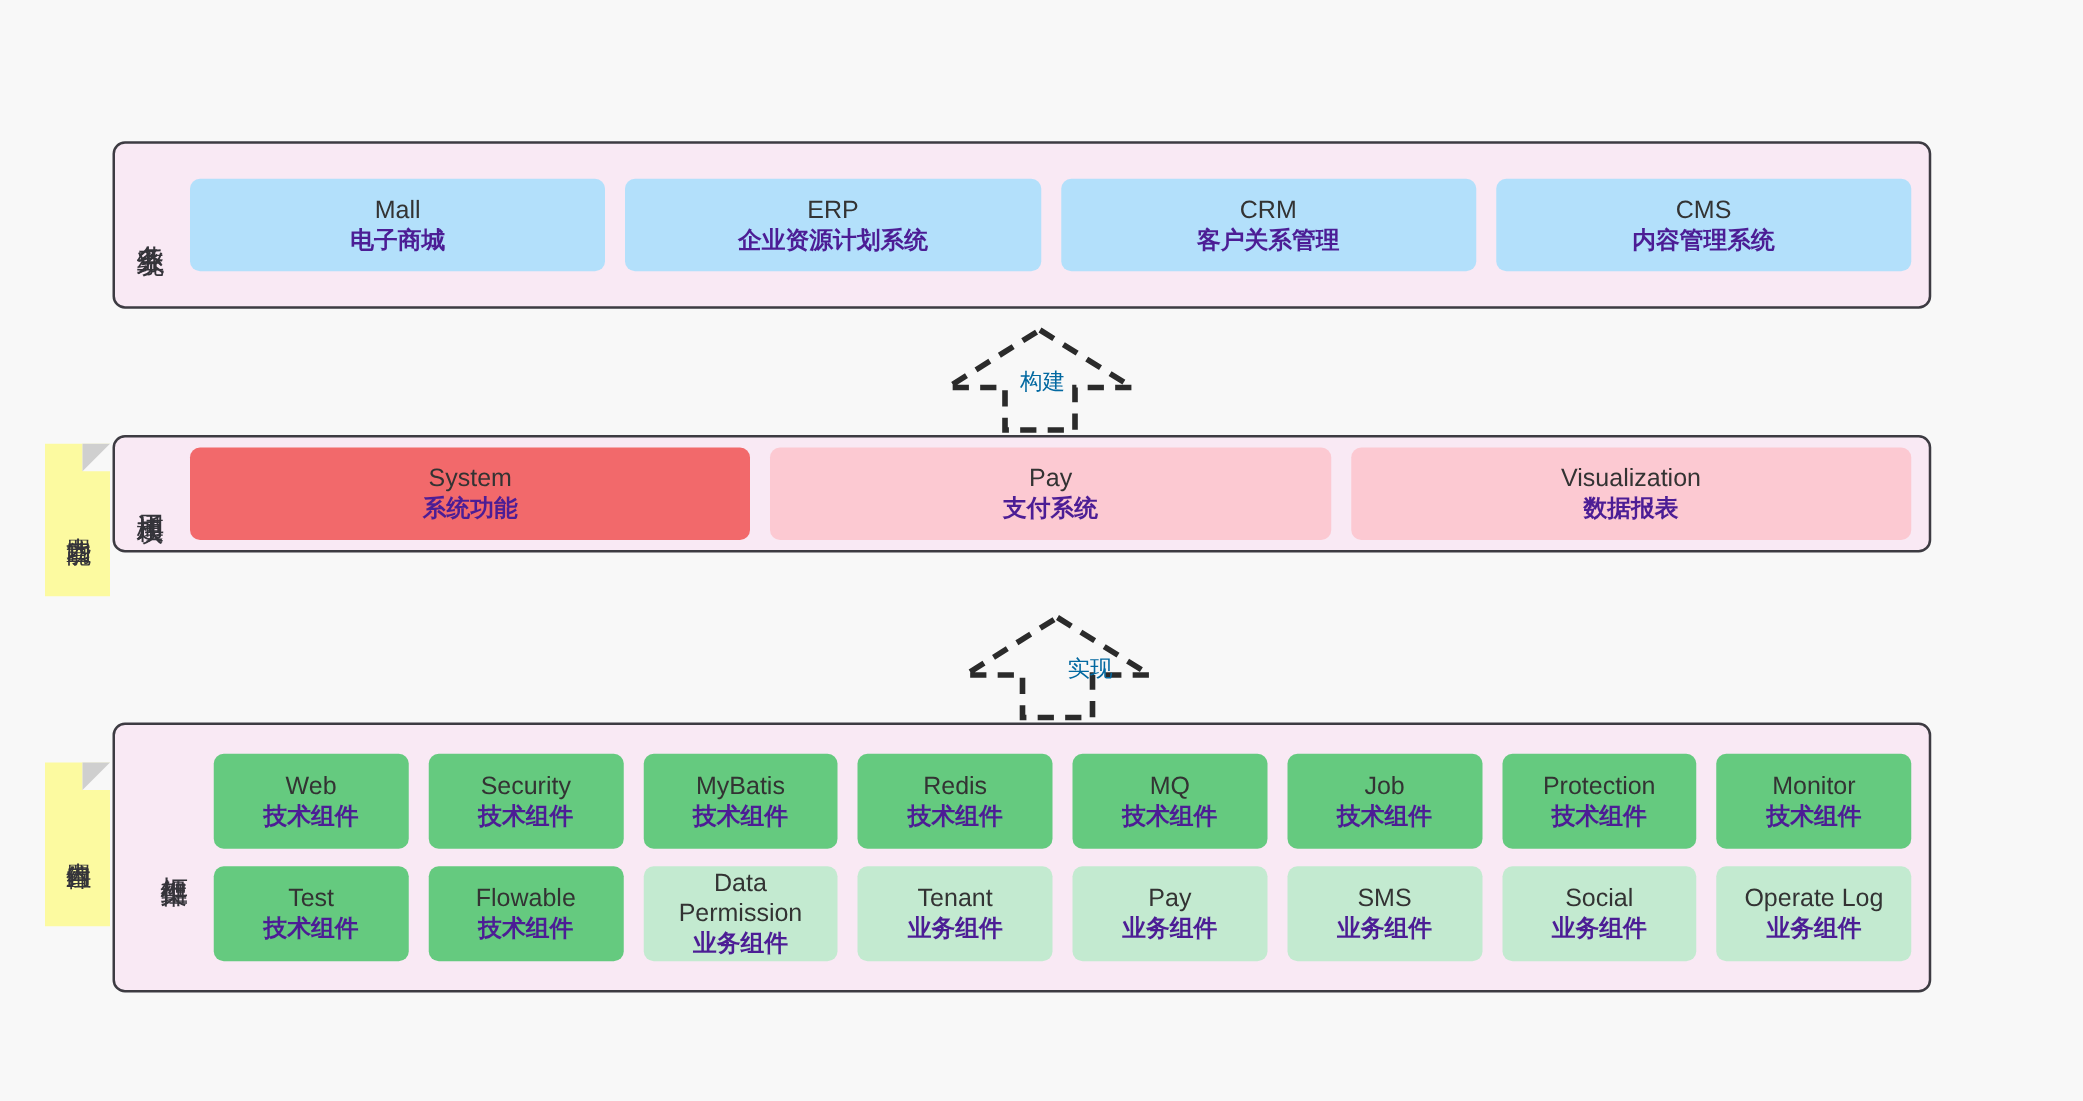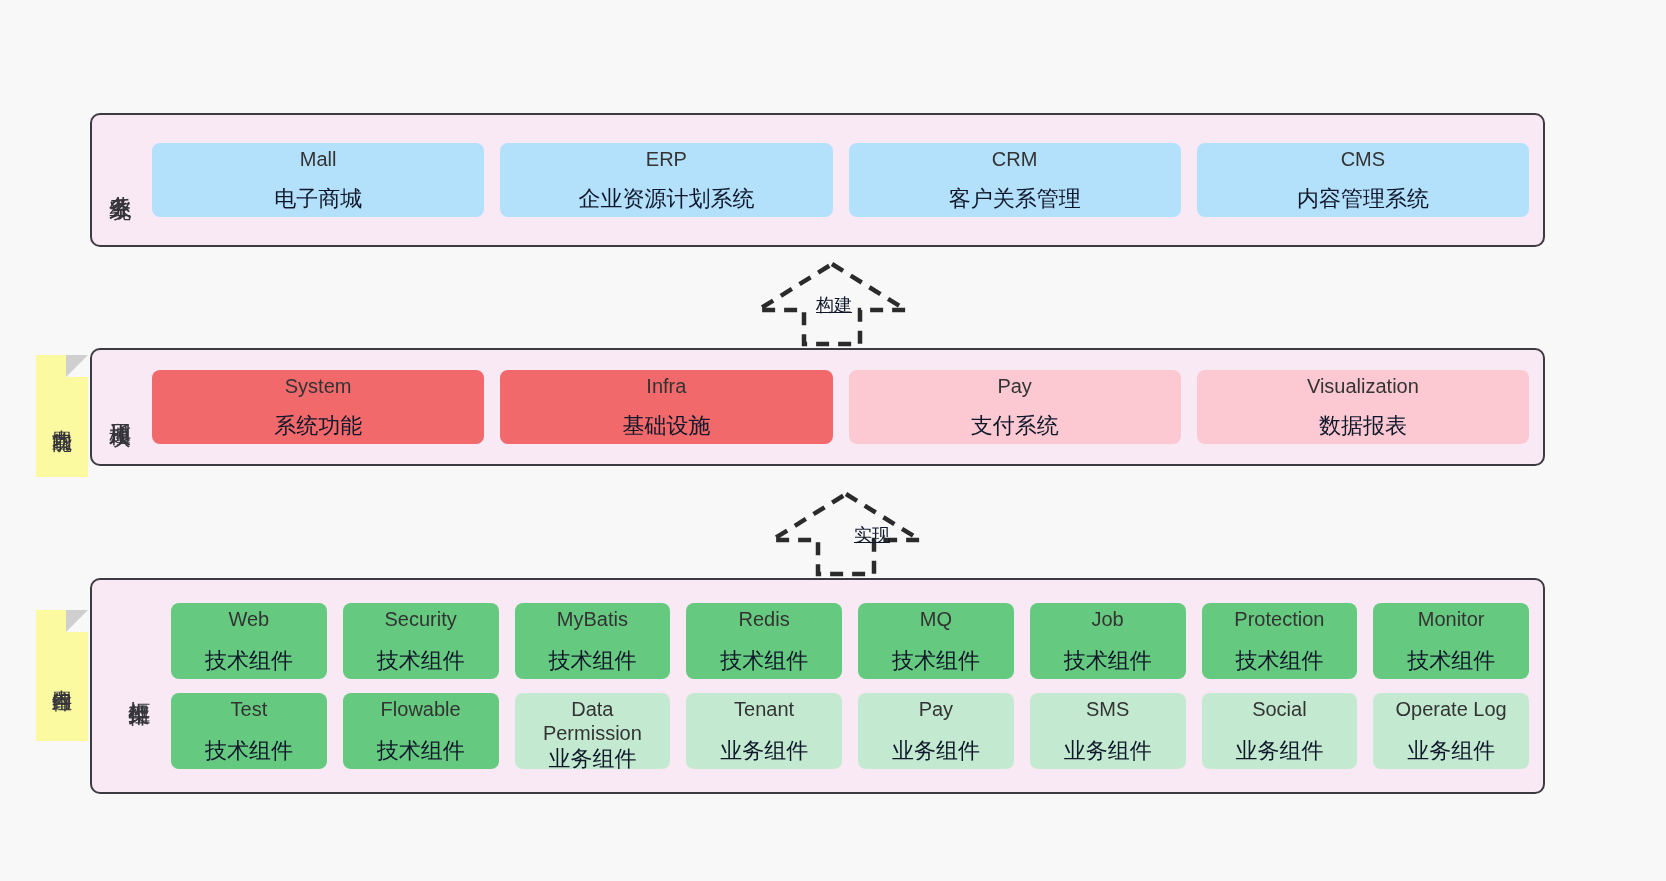--- a/index.html
+++ b/index.html
@@ -64,47 +64,48 @@
   }
 
   
   .card {
     flex: 1 1 0;
     min-width: 0;
     border-radius: 8px;
     display: flex;
     flex-direction: column;
     align-items: center;
-    justify-content: space-between;
+    justify-content: center;
     text-align: center;
     line-height: 1.22;
     padding: 4px 6px;
     box-sizing: border-box;
   }
   .card .en {
     font-size: 20px;
     color: #333333;
     white-space: nowrap;
   }
   .card .en.wrap { white-space: normal; }
   .card .cn {
-    font-size: 22px;
-    color: #0f172a;
-    white-space: nowrap;
+    font-size: 19px;
+    color: #4c1d95;
+    white-space: nowrap;
+    font-weight: bold;
   }
 
   .c-blue       { background: #b3e0fb; }
   .c-red        { background: #f2696b; }
   .c-pink       { background: #fcc9d2; }
   .c-green      { background: #65ca7f; }
   .c-lightgreen { background: #c3ead0; }
 
   
   #layer-business  { left: 90px;  top: 113px; width: 1455px; height: 134px; }
-  #layer-common    { left: 90px;  top: 348px; width: 1455px; height: 118px; }
+  #layer-common    { left: 90px;  top: 348px; width: 1455px; height: 94px; }
   #layer-framework { left: 90px;  top: 578px; width: 1455px; height: 216px; padding-left: 27px; }
 
   #layer-business  .layer-body .card { height: 74px; }
   #layer-common    .layer-body .card { height: 74px; }
   #layer-framework .layer-body .card { height: 76px; }
 
   
   .sticky {
     position: absolute;
     width: 52px;
@@ -132,24 +133,23 @@
     border-color: transparent transparent #f8f8f8 #cfcfcf;
   }
   #sticky-common    { left: 36px; top: 355px; height: 122px; }
   #sticky-framework { left: 36px; top: 610px; height: 131px; }
 
   
   .arrow { position: absolute; }
   .arrow-label {
     position: absolute;
     font-size: 18px;
-    color: #0f172a;
+    color: #0369a1;
     white-space: nowrap;
     background: transparent;
-    text-decoration: underline;
   }
   #arrow-build  { left: 752px; top: 258px; width: 160px; height: 90px; }
   #arrow-impl   { left: 766px; top: 488px; width: 160px; height: 90px; }
   #label-build  { left: 816px; top: 293px; }
   #label-impl   { left: 830px; top: 523px; margin-left: 24px; }
 </style>
 </head>
 <body>
 
 <div id="canvas">
@@ -186,24 +186,20 @@
   <div class="sticky" id="sticky-common">内置功能</div>
 
   <div class="layer" id="layer-common">
     <div class="layer-title">通用模块</div>
     <div class="layer-body">
       <div class="row">
         <div class="card c-red">
           <span class="en">System</span>
           <span class="cn">系统功能</span>
         </div>
-        <div class="card c-red">
-          <span class="en">Infra</span>
-          <span class="cn">基础设施</span>
-        </div>
         <div class="card c-pink">
           <span class="en">Pay</span>
           <span class="cn">支付系统</span>
         </div>
         <div class="card c-pink">
           <span class="en">Visualization</span>
           <span class="cn">数据报表</span>
         </div>
       </div>
     </div>

